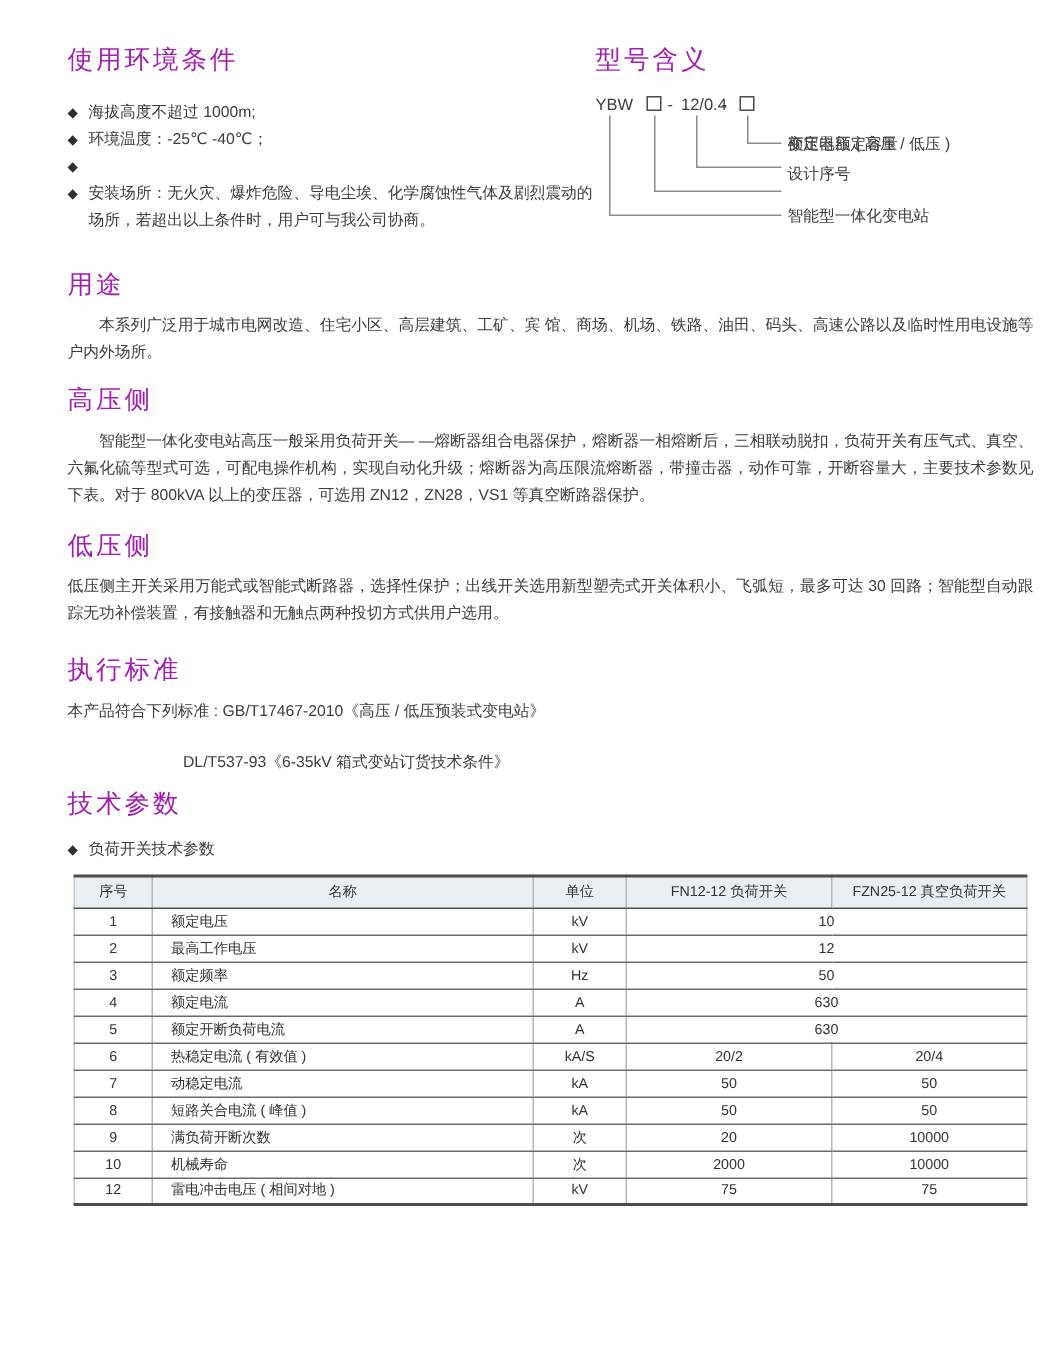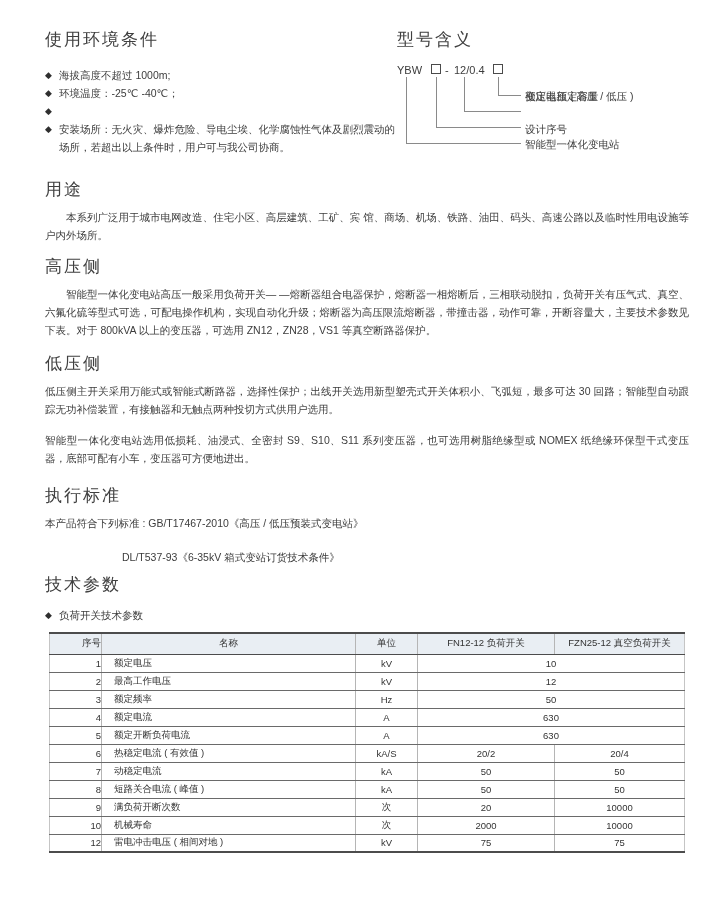--- a/index.html
+++ b/index.html
@@ -9,21 +9,21 @@
     width: 703px; height: 900px;
     background: #ffffff;
     font-family: "Liberation Sans", "DejaVu Sans", sans-serif;
     color: #3c3c3c;
     padding: 30px 14px 0 45px;
     overflow: hidden;
   }
   h2.sec-title {
     font-size: 17px;
     font-weight: 400;
-    color: #404040;
+    color: #a21caf;
     letter-spacing: 2px;
     line-height: 20px;
   }
   .body-text {
     font-size: 10.5px;
     line-height: 18px;
     color: #3c3c3c;
     font-weight: 500;
     text-align: justify;
   }
@@ -69,21 +69,21 @@
   .c4 { left: 9px;   width: 115px; height: 67px; }
   .model-label {
     position: absolute;
     left: 128px;
     font-size: 10.5px;
     line-height: 14px;
     font-weight: 500;
     color: #3c3c3c;
     white-space: nowrap;
   }
-  .ml1 { top: 25px; } .ml2 { top: 25px; } .ml3 { top: 58px; } .ml4 { top: 73px; }
+  .ml1 { top: 25px; } .ml2 { top: 25px; } .ml3 { top: 45px; } .ml4 { top: 73px; }
   
   section.sec p { margin-top: 8px; }
   .sec-purpose   { margin-top: 24px; }
   .sec-hv        { margin-top: 13px; }
   .sec-lv        { margin-top: 15px; }
   .sec-tr        { margin-top: 13px; }
   .sec-std       { margin-top: 19px; }
   .sec-tech      { margin-top: 9px;  }
   .std-line1 { margin-top: 10px; }
   .std-line2 { padding-left: 77px; }
@@ -118,21 +118,21 @@
     border-left: 1px solid #b5b5b5;
     text-align: center;
   }
   table.params td {
     height: 18px;
     border-bottom: 1px solid #6a6a6a;
     border-left: 1px solid #b5b5b5;
     text-align: center;
     font-weight: 500;
   }
-  table.params th:first-child, table.params td:first-child { border-left: none; text-align: right; }
+  table.params th:first-child, table.params td:first-child { border-left: none; }
   table.params td.name-cell { text-align: left; padding-left: 12px; }
   table.params tr:last-child td { border-bottom: none; }
 </style>
 </head>
 <body>
 
 <div class="page">
 
   <div class="top-row">
     <div class="col-left">
@@ -188,21 +188,20 @@
     <h2 class="sec-title">高压侧</h2>
     <p class="body-text indent">智能型一体化变电站高压一般采用负荷开关— —熔断器组合电器保护，熔断器一相熔断后，三相联动脱扣，负荷开关有压气式、真空、六氟化硫等型式可选，可配电操作机构，实现自动化升级；熔断器为高压限流熔断器，带撞击器，动作可靠，开断容量大，主要技术参数见下表。对于 800kVA 以上的变压器，可选用 ZN12，ZN28，VS1 等真空断路器保护。</p>
   </section>
 
   <section class="sec sec-lv">
     <h2 class="sec-title">低压侧</h2>
     <p class="body-text">低压侧主开关采用万能式或智能式断路器，选择性保护；出线开关选用新型塑壳式开关体积小、飞弧短，最多可达 30 回路；智能型自动跟踪无功补偿装置，有接触器和无触点两种投切方式供用户选用。</p>
   </section>
 
   <section class="sec sec-tr">
-    <p class="body-text">智能型一体化变电站选用低损耗、油浸式、全密封 S9、S10、S11 系列变压器，也可选用树脂绝缘型或 NOMEX 纸绝缘环保型干式变压器，底部可配有小车，变压器可方便地进出。</p>
   </section>
 
   <section class="sec sec-std">
     <h2 class="sec-title">执行标准</h2>
     <p class="body-text std-line1">本产品符合下列标准 : GB/T17467-2010《高压 / 低压预装式变电站》</p>
     <p class="body-text std-line2" style="margin-top:16px;">DL/T537-93《6-35kV 箱式变站订货技术条件》</p>
   </section>
 
   <section class="sec sec-tech">
     <h2 class="sec-title">技术参数</h2>

